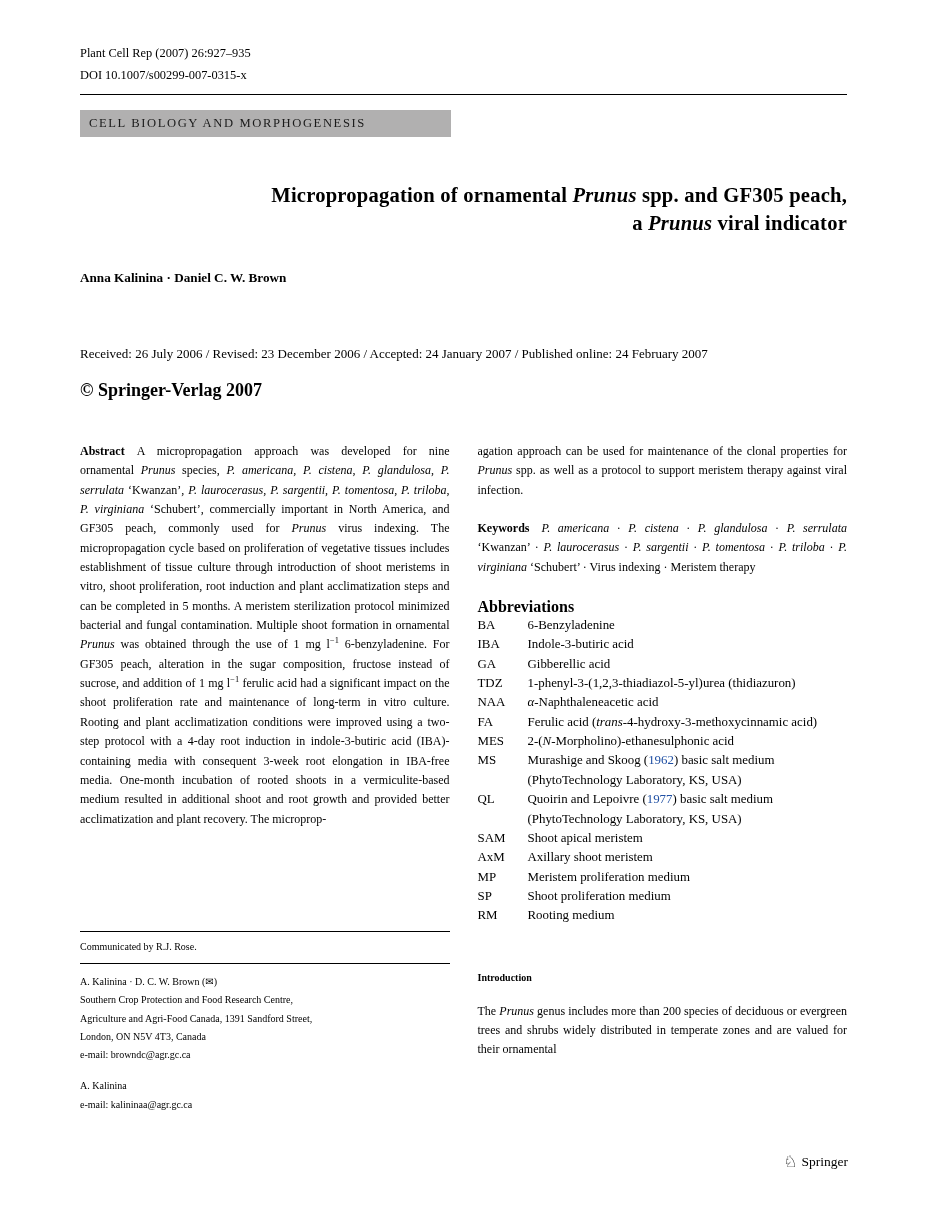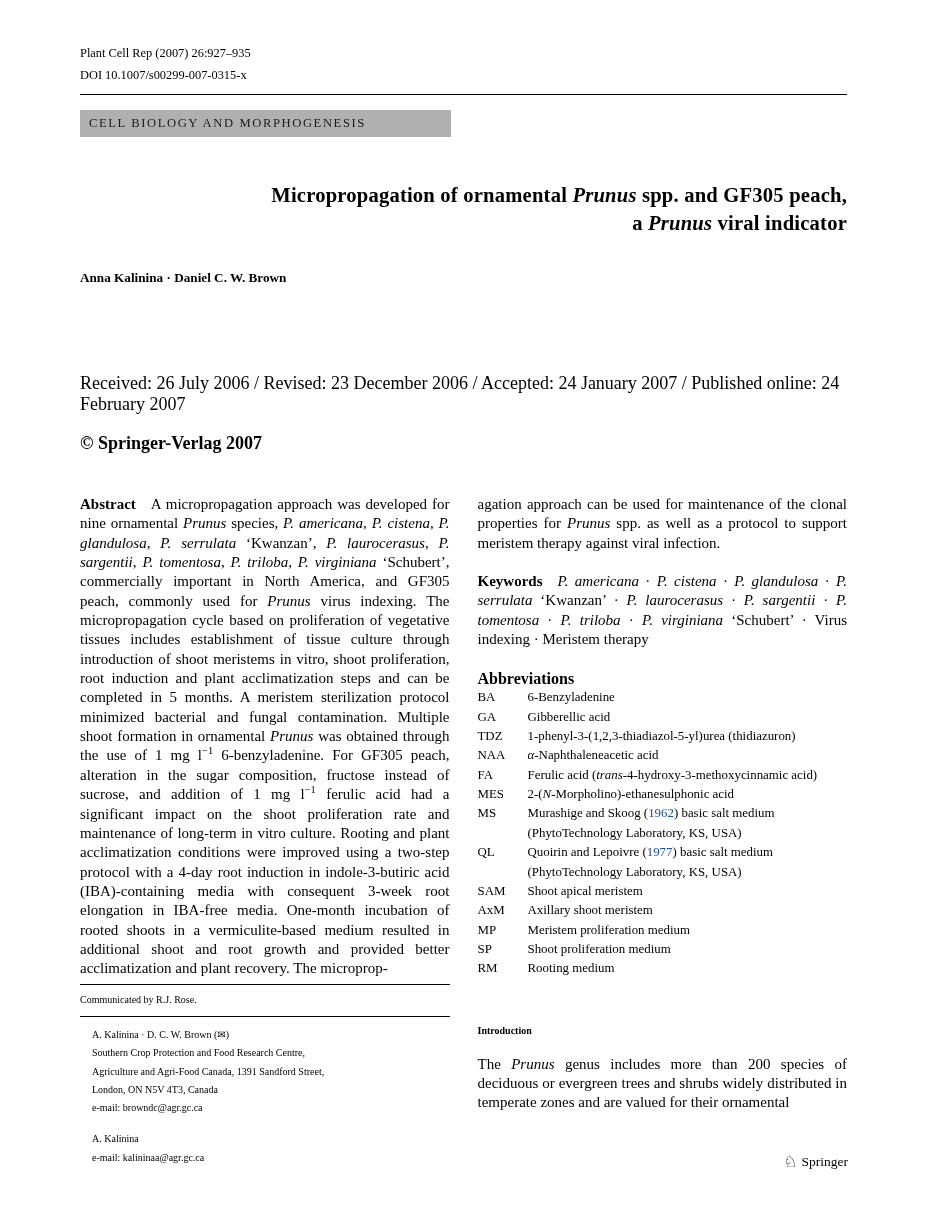--- a/index.html
+++ b/index.html
@@ -11,38 +11,38 @@
   }
   .jref { font-size: 12.4px; }
   .doi  { font-size: 12.4px; margin-top: 7px; }
   .rule { border-top: 1.4px solid #000; margin-top: 11px; }
   .banner {
     width: 371px; background: var(--banner-bg, #b1b0b0); color: var(--banner-text, #1a1a1a);
     font-size: 12.6px; letter-spacing: 1.6px; padding: 6px 8px 6px 9px; margin-top: 15px;
   }
   .title { font-size: 20.6px; font-weight: 700; margin: 44px 0 0; line-height: 28px; letter-spacing: 0.2px; text-align: right; }
   .authors { font-size: 13.2px; font-weight: 700; margin-top: 33px; }
-  .dates { font-size: 18px; margin-top: 87px; }
+  .dates { font-size: 13px; margin-top: 60px; }
   .copyright { font-size: 18px; margin-top: 18px; font-weight: bold; }
   .columns { display: flex; gap: 28px; margin-top: 41px; }
   .col { width: 369.5px; flex: 0 0 auto; }
   .col-left { display: flex; flex-direction: column; height: 672px; }
-  .para { margin: 0; font-size: 15px; line-height: 19.35px; }
+  .para { margin: 0; font-size: 12px; line-height: 19.35px; }
   .jtext { text-align: justify; }
   .keywords { margin-top: 19px; }
   .abbr-heading { font-size: 16px; margin-top: 21px; }
   .abbr-row { display: flex; font-size: 12.9px; line-height: 19.35px; }
   .abbr-term { flex: 0 0 50px; }
   .abbr-def { flex: 1; }
   .section-heading { font-size: 10px; margin-top: 46px; }
   .intro-para { margin-top: 19px; }
   .footnotes { margin-top: auto; font-size: 10px; line-height: 18.3px; }
   .fn-rule { border-top: 1px solid #000; }
   .communicated { padding: 6px 0 7px; }
-  .fn { margin: 9px 12px 0; }
+  .fn { margin: 9px 0 0; }
   .fn-second { margin-top: 13px; }
   .footer { position: absolute; right: 77px; bottom: 60px; font-size: 13.5px; display: flex; align-items: center; gap: 4px; }
   .logo { font-size: 16px; line-height: 1; }
   .it { font-style: italic; }
   .bd { font-weight: 700; }
   .sup { vertical-align: super; font-size: 0.7em; line-height: 0; }
   .lnk { color: var(--link, #1f4fa3); }
 </style>
 </head>
 <body>
@@ -84,20 +84,24 @@
 
       <p class="para jtext keywords"><span class="bd">Keywords</span><span> </span><span class="it">P. americana</span><span> · </span><span class="it">P. cistena</span><span> · </span><span class="it">P. glandulosa</span><span> · </span><span class="it">P. serrulata</span><span> ‘Kwanzan’ · </span><span class="it">P. laurocerasus</span><span> · </span><span class="it">P. sargentii</span><span> · </span><span class="it">P. tomentosa</span><span> · </span><span class="it">P. triloba</span><span> · </span><span class="it">P. virginiana</span><span> ‘Schubert’ · Virus indexing · Meristem therapy</span></p>
 
       <div class="abbr-heading bd">Abbreviations</div>
       <div class="abbr-list">
   <div class="abbr-row">
     <span class="abbr-term">BA</span>
     <span class="abbr-def"><span>6-Benzyladenine</span></span>
   </div>
 
+  <div class="abbr-row">
+    <span class="abbr-term">IBA</span>
+    <span class="abbr-def"><span>Indole-3-butiric acid</span></span>
+  </div>
 
   <div class="abbr-row">
     <span class="abbr-term">GA</span>
     <span class="abbr-def"><span>Gibberellic acid</span></span>
   </div>
 
   <div class="abbr-row">
     <span class="abbr-term">TDZ</span>
     <span class="abbr-def"><span>1-phenyl-3-(1,2,3-thiadiazol-5-yl)urea (thidiazuron)</span></span>
   </div>

